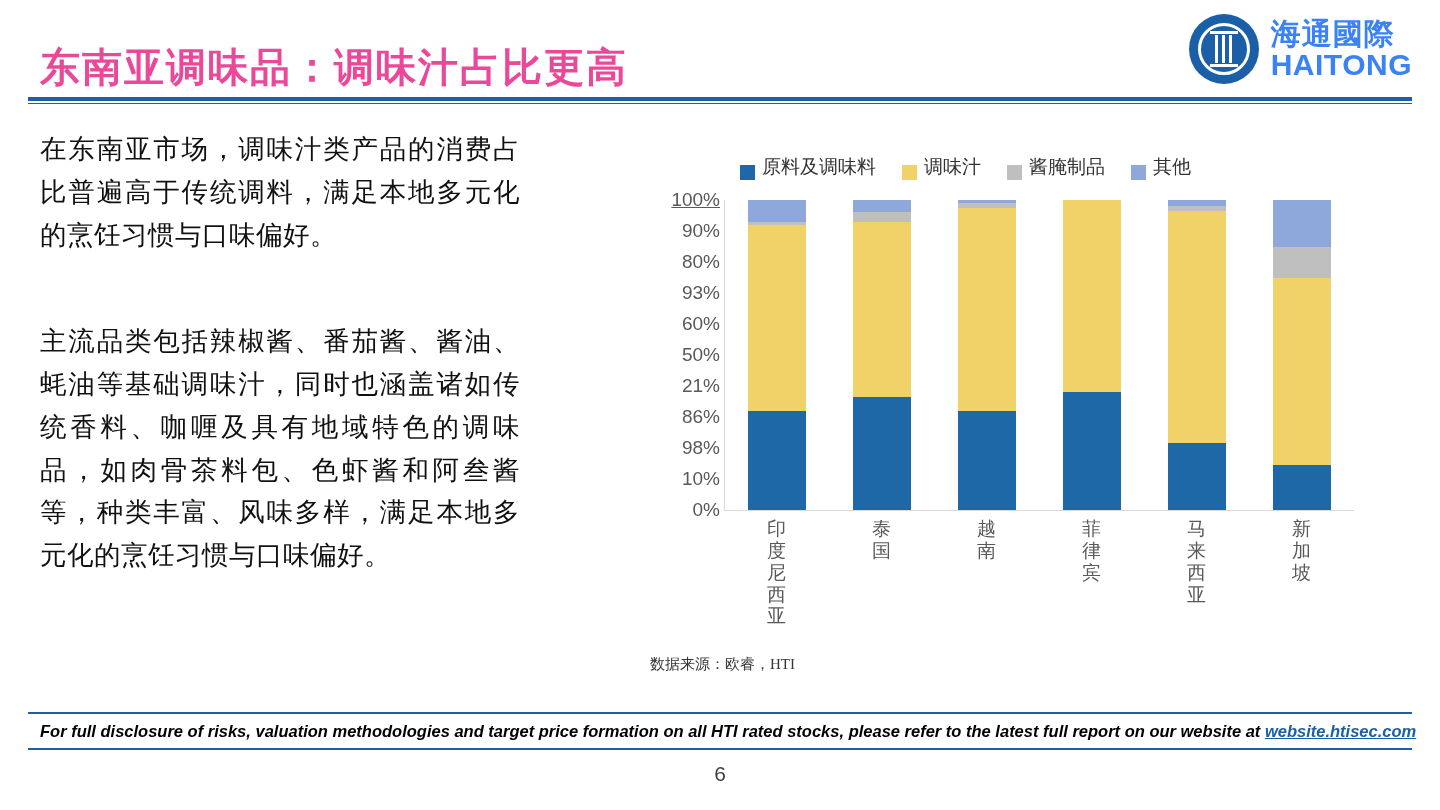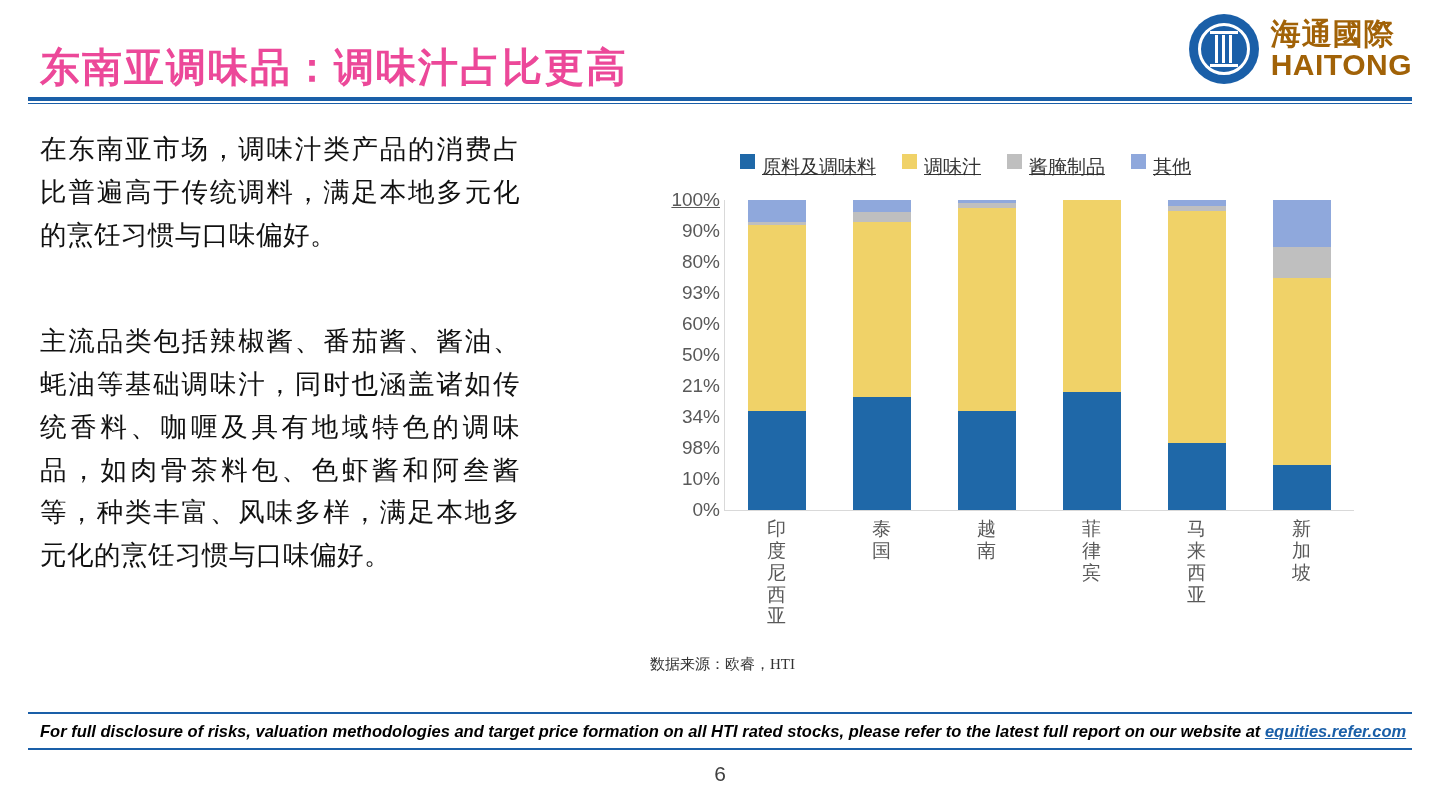--- a/index.html
+++ b/index.html
@@ -67,21 +67,21 @@
     position: absolute;
     background: #ffffff;
     width: 3px;
     height: 28px;
   }
   .logo-mark .bars span:nth-child(1){ left: 2px; }
   .logo-mark .bars span:nth-child(2){ left: 9px; }
   .logo-mark .bars span:nth-child(3){ left: 16px; }
   .logo-text {
     line-height: 1.05;
-    color: #a16207;
+    color: #3b82f6;
   }
   .logo-text .cn {
     font-size: 30px;
     font-weight: bold;
     letter-spacing: 1px;
   }
   .logo-text .en {
     font-size: 30px;
     font-weight: bold;
     letter-spacing: 0.5px;
@@ -143,21 +143,21 @@
     position: absolute;
     left: 120px;
     top: 14px;
     display: flex;
     gap: 26px;
     align-items: center;
     font-size: 19px;
     color: #333333;
     font-family: "Liberation Serif", serif;
   }
-  .legend-item { display: flex; align-items: flex-start; gap: 7px; text-decoration: underline; }
+  .legend-item { display: flex; align-items: flex-end; gap: 7px; }
   .legend-swatch {
     width: 15px; height: 15px; display: inline-block;
   }
   .y-axis {
     position: absolute;
     left: 30px;
     top: 60px;
     width: 70px;
     height: 310px;
   }
@@ -330,21 +330,21 @@
       </div>
 
     <div class="y-axis" id="y-axis">
         <div class="y-label" style="top: 0px; text-decoration: underline;">100%</div>
         <div class="y-label" style="top: 31px;">90%</div>
         <div class="y-label" style="top: 62px;">80%</div>
         <div class="y-label" style="top: 93px;">93%</div>
         <div class="y-label" style="top: 124px;">60%</div>
         <div class="y-label" style="top: 155px;">50%</div>
         <div class="y-label" style="top: 186px;">21%</div>
-        <div class="y-label" style="top: 217px;">34%</div>
+        <div class="y-label" style="top: 217px;">86%</div>
         <div class="y-label" style="top: 248px;">98%</div>
         <div class="y-label" style="top: 279px;">10%</div>
         <div class="y-label" style="top: 310px;">0%</div>
       </div>
     <div class="axis-line-y"></div>
     <div class="axis-line-x"></div>
 
     <div class="bars-wrap" id="bars-wrap">
         <div class="bar-col">
           <div class="seg" style="height: 21.7px; background: rgb(143, 168, 220);"></div>
@@ -412,17 +412,17 @@
           <span>新</span>
           <span>加</span>
           <span>坡</span>
         </div>
       </div>
 
     <div class="source">数据来源：欧睿，HTI</div>
   </div>
 
   <div class="footer-rule-top"></div>
-  <div class="footer-note"><span>For full disclosure of risks, valuation methodologies and target price formation on all HTI rated stocks, please refer to the latest full report on our website at </span><a href="#">equities.refer.com</a></div>
+  <div class="footer-note"><span>For full disclosure of risks, valuation methodologies and target price formation on all HTI rated stocks, please refer to the latest full report on our website at </span><a href="#">website.htisec.com</a></div>
   <div class="footer-rule-bottom"></div>
   <div class="page-number">6</div>
 
 </div>
 
 </body></html>

